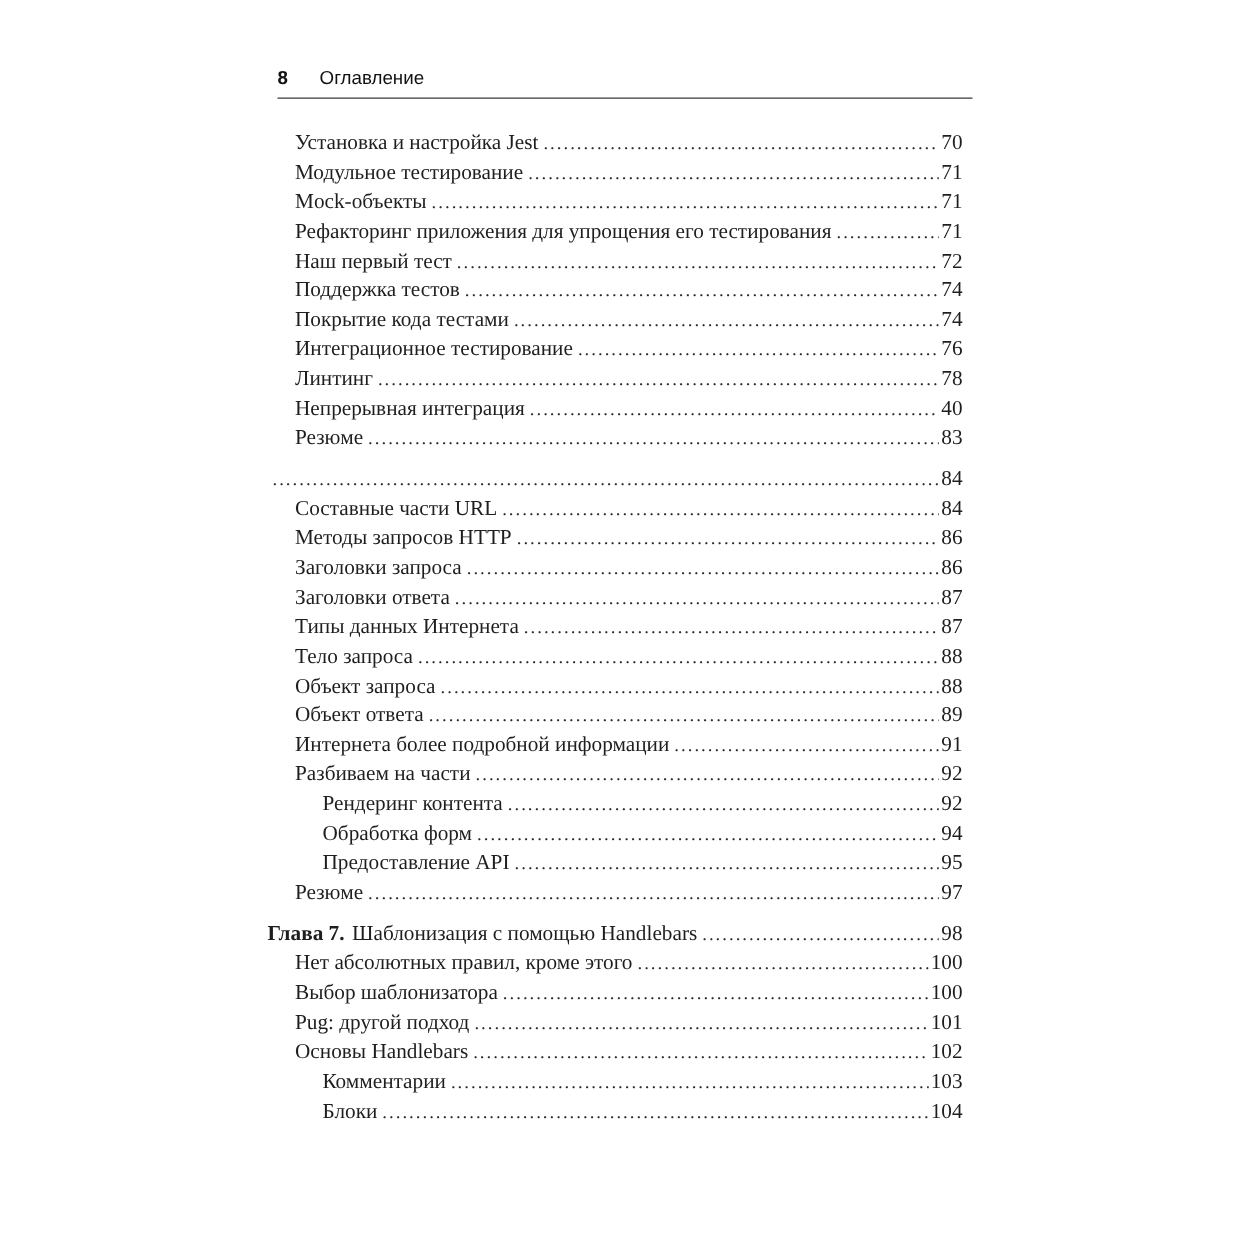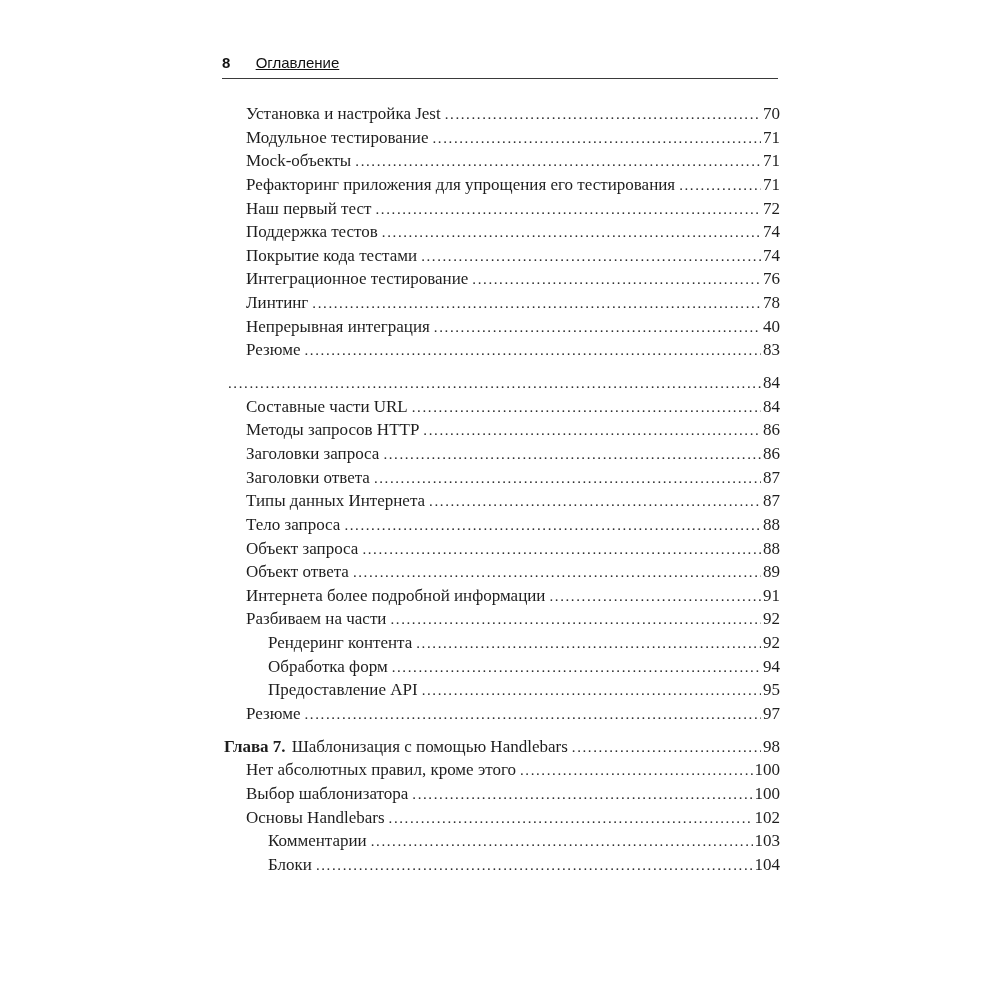--- a/index.html
+++ b/index.html
@@ -32,26 +32,25 @@
     color: #111111;
     border-bottom: 1.6px solid #3a3a3a;
     padding-bottom: 7px;
   }
   .page-number {
     font-weight: bold;
     letter-spacing: 0.3px;
   }
   .header-title {
     margin-left: 25px;
-    text-decoration: underline;
   }
   
   .toc {
     position: absolute;
-    left: 224px;
+    left: 214px;
     top: 104px;
     width: 556px;
   }
   .toc-row {
     display: flex;
     align-items: baseline;
     height: 23.65px;
     font-size: 17px;
     line-height: 20px;
     white-space: nowrap;
@@ -229,20 +228,25 @@
     <span class="toc-label"><span>Нет абсолютных правил, кроме этого</span></span>
     <span class="leader"></span>
     <span class="toc-page">100</span>
   </div>
       <div class="toc-row lvl1">
     <span class="toc-label"><span>Выбор шаблонизатора</span></span>
     <span class="leader"></span>
     <span class="toc-page">100</span>
   </div>
       <div class="toc-row lvl1">
+    <span class="toc-label"><span>Pug: другой подход</span></span>
+    <span class="leader"></span>
+    <span class="toc-page">101</span>
+  </div>
+      <div class="toc-row lvl1">
     <span class="toc-label"><span>Основы Handlebars</span></span>
     <span class="leader"></span>
     <span class="toc-page">102</span>
   </div>
       <div class="toc-row lvl2">
     <span class="toc-label"><span>Комментарии</span></span>
     <span class="leader"></span>
     <span class="toc-page">103</span>
   </div>
       <div class="toc-row lvl2">

